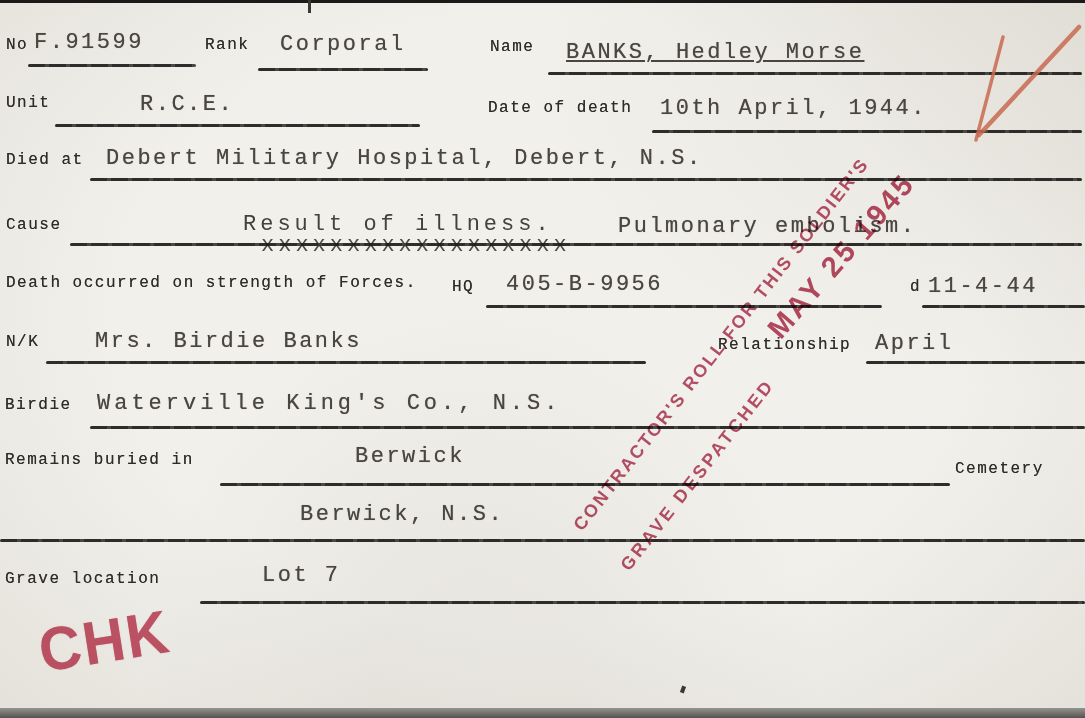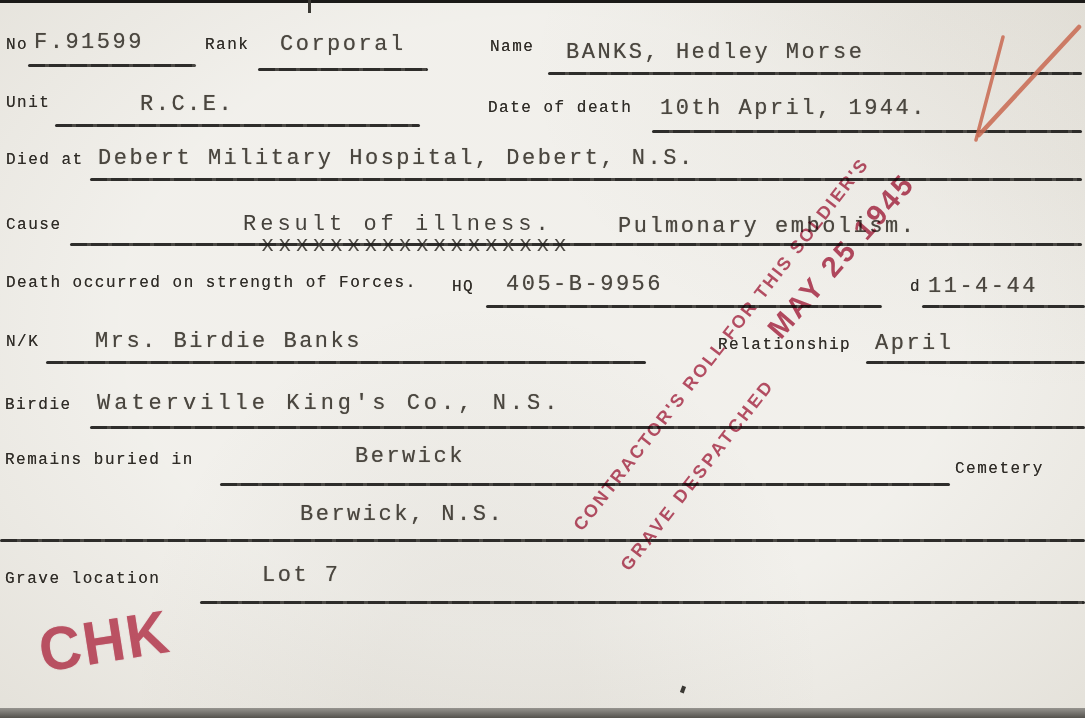--- a/index.html
+++ b/index.html
@@ -55,33 +55,33 @@
 
   <span class="lbl" style="left:6px;top:36px;">No</span>
   <span class="val" style="left:34px;top:30px;">F.91599</span>
   <div class="rule" style="left:28px;top:64px;width:168px;"></div>
 
   <span class="lbl" style="left:205px;top:36px;">Rank</span>
   <span class="val" style="left:280px;top:32px;">Corporal</span>
   <div class="rule" style="left:258px;top:68px;width:170px;"></div>
 
   <span class="lbl" style="left:490px;top:38px;">Name</span>
-  <span class="val" style="left:566px;top:40px;">BANKS, Hedley Morse</span>
+  <span class="val" style="left:566px;top:40px;text-decoration:underline;">BANKS, Hedley Morse</span>
   <div class="rule" style="left:548px;top:72px;width:534px;"></div>
 
   <span class="lbl" style="left:6px;top:94px;">Unit</span>
   <span class="val" style="left:140px;top:92px;">R.C.E.</span>
   <div class="rule" style="left:55px;top:124px;width:365px;"></div>
 
   <span class="lbl" style="left:488px;top:99px;">Date of death</span>
   <span class="val" style="left:660px;top:96px;">10th April, 1944.</span>
   <div class="rule" style="left:652px;top:130px;width:430px;"></div>
 
   <span class="lbl" style="left:6px;top:151px;">Died at</span>
-  <span class="val" style="left:98px;top:146px;text-align:right;">Debert Military Hospital, Debert, N.S.</span>
+  <span class="val" style="left:106px;top:146px;text-align:right;">Debert Military Hospital, Debert, N.S.</span>
   <div class="rule" style="left:90px;top:178px;width:992px;"></div>
 
   <span class="lbl" style="left:6px;top:216px;text-align:center;">Cause</span>
   <span class="struck" style="left:243px;top:212px;text-align:center;">
     <span>Result of illness.</span>
     <span class="over">xxxxxxxxxxxxxxxxxx</span>
   </span>
   <span class="val" style="left:618px;top:214px;">Pulmonary embolism.</span>
   <div class="rule" style="left:70px;top:243px;width:1012px;"></div>
 

